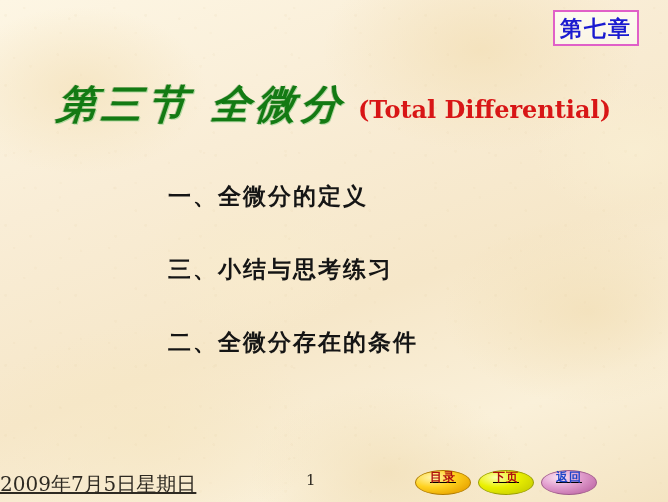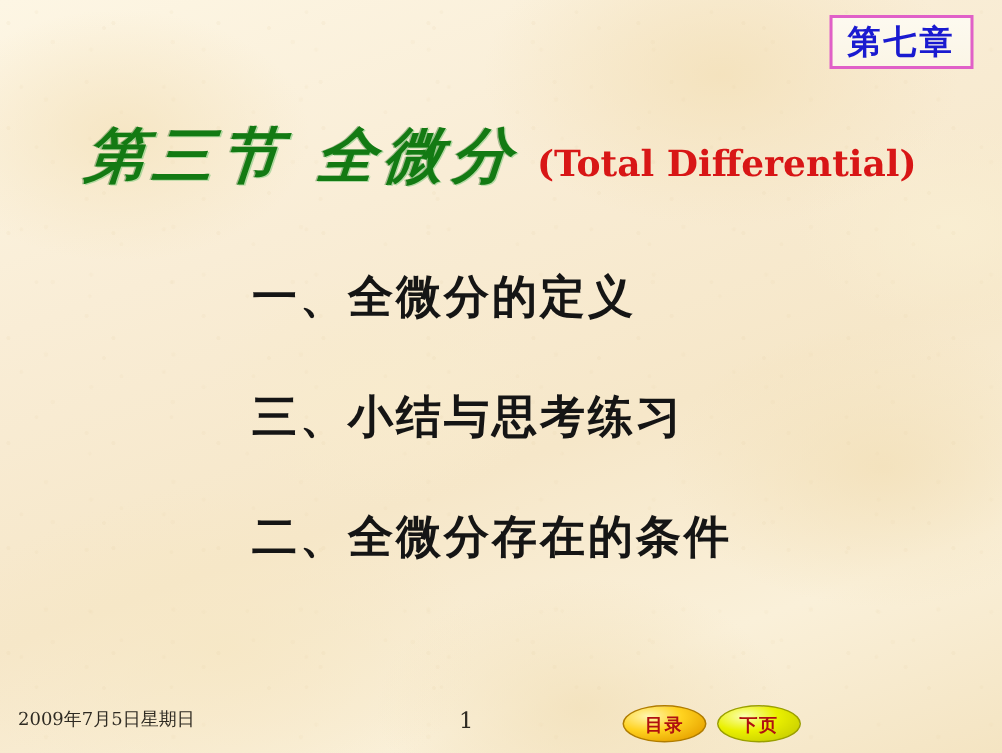--- a/index.html
+++ b/index.html
@@ -46,21 +46,21 @@
       radial-gradient(circle at 92% 85%, rgba(222,198,152,0.24) 0 1.1px, transparent 1.5px);
     background-size: 70px 70px, 90px 90px, 80px 80px, 110px 110px, 75px 75px,
                      95px 95px, 85px 85px, 105px 105px, 78px 78px, 88px 88px;
   }
 
   
   #chapter-badge {
     position: absolute;
     left: 553px;
     top: 10px;
-    width: 96px;
+    width: 86px;
     height: 36px;
     box-sizing: border-box;
     border: 2px solid #e060c8;
     background: linear-gradient(180deg, #fdfaf0 0%, #fbf5e6 100%);
     display: flex;
     align-items: center;
     justify-content: center;
   }
   #chapter-badge .badge-text {
     font-family: "DejaVu Serif", "Liberation Serif", serif;
@@ -108,38 +108,39 @@
   
   #outline {
     position: absolute;
     left: 168px;
     top: 184px;
     width: 420px;
   }
   .outline-item {
     font-family: "DejaVu Serif", "Liberation Serif", serif;
     font-weight: bold;
-    font-size: 30px;
+    font-size: 23px;
     line-height: 1;
     color: #151515;
     letter-spacing: 2px;
     margin-bottom: 50px;
     white-space: nowrap;
   }
   .outline-item:last-child { margin-bottom: 0; }
 
   
   #footer-date {
     position: absolute;
-    left: 12px;
+    left: 0;
     top: 471px;
     font-family: "DejaVu Serif", "Liberation Serif", serif;
-    font-size: 12px;
+    font-size: 20px;
     color: #2e2a22;
     white-space: nowrap;
+    text-decoration: underline;
   }
   #footer-pagenum {
     position: absolute;
     left: 306px;
     top: 471px;
     font-family: "DejaVu Serif", "Liberation Serif", serif;
     font-size: 15px;
     color: #2e2a22;
   }
 
@@ -149,24 +150,25 @@
     left: 415px;
     top: 470px;
     display: flex;
     gap: 7px;
   }
   .nav-btn {
     width: 56px;
     height: 25px;
     border-radius: 50% / 50%;
     display: flex;
-    align-items: center;
+    align-items: flex-start;
     justify-content: center;
     box-sizing: border-box;
     cursor: pointer;
+    text-decoration: underline;
   }
   .nav-btn .nav-label {
     font-family: "DejaVu Sans", "Liberation Sans", sans-serif;
     font-weight: bold;
     font-size: 12px;
     line-height: 1;
     letter-spacing: 1px;
     white-space: nowrap;
   }
 
@@ -220,15 +222,18 @@
 
   <div id="footer-pagenum">1</div>
 
   <div id="nav-buttons">
     <div class="nav-btn b-contents">
       <span class="nav-label">目录</span>
     </div>
     <div class="nav-btn b-next">
       <span class="nav-label">下页</span>
     </div>
+    <div class="nav-btn b-return">
+      <span class="nav-label">返回</span>
+    </div>
   </div>
 
 </div>
 
 </body></html>

